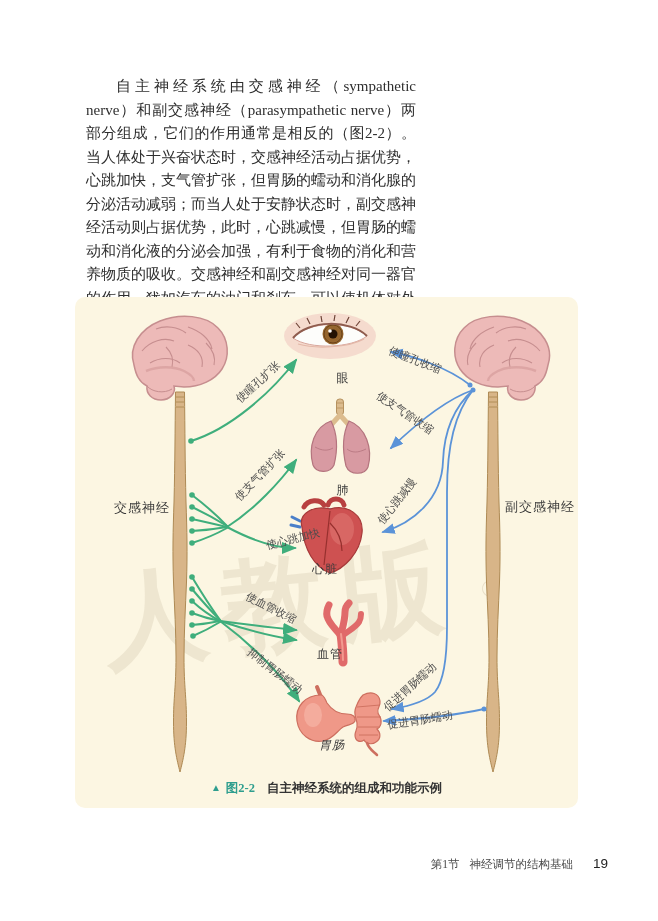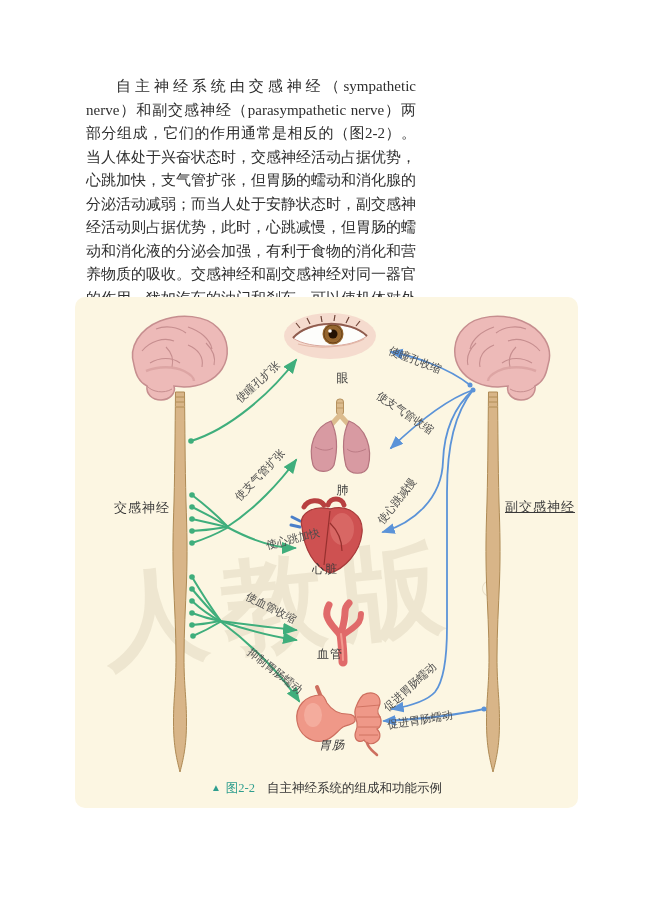--- a/index.html
+++ b/index.html
@@ -5,21 +5,21 @@
   html,body{margin:0;padding:0;background:#fff;}
   .page{position:relative;width:658px;height:921px;background:#ffffff;overflow:hidden;
         font-family:"Liberation Serif","DejaVu Serif",serif;outline:1px solid #e3e3e0;}
   .para{position:absolute;left:86px;top:60px;width:330px;font-size:15px;line-height:23.5px;
         text-align:justify;text-indent:2em;color:#2e2e2e;}
   .fig{position:absolute;left:75px;top:297px;width:503px;height:511px;background:#fcf6e2;border-radius:10px;}
   .fig svg{position:absolute;left:0;top:0;}
   .lab{position:absolute;white-space:nowrap;font-size:11px;color:#4c4c4c;}
   .organ{position:absolute;white-space:nowrap;font-size:12px;color:#3a3a3a;letter-spacing:1px;transform:translate(-50%,-50%);}
   .sys{position:absolute;white-space:nowrap;font-size:13px;color:#3a3a3a;letter-spacing:1px;transform:translate(-50%,-50%);}
-  .caption{position:absolute;left:0;right:0;top:483px;text-align:center;font-size:12.5px;font-weight:normal;color:#333;}
+  .caption{position:absolute;left:0;right:0;top:483px;text-align:center;font-size:12.5px;font-weight:bold;color:#333;}
   .caption .tri{color:#2f9e8e;font-size:10px;vertical-align:1px;}
   .caption .num{color:#2f9e8e;margin:0 12px 0 5px;}
   .watermark{position:absolute;left:28px;top:238px;font-size:104px;letter-spacing:14px;font-weight:bold;
              color:rgba(186,170,140,0.20);transform:rotate(-6deg);pointer-events:none;}
   .wm-r{position:absolute;left:406px;top:278px;font-size:25px;color:rgba(186,170,140,0.32);pointer-events:none;}
   .footer{position:absolute;top:856px;right:50px;display:flex;align-items:baseline;gap:10px;
           font-size:11.5px;color:#4a4a4a;}
   .footer .pg{font-size:13.5px;color:#222;margin-left:10px;font-family:"Liberation Sans",sans-serif;}
 </style>
 </head>
@@ -159,21 +159,21 @@
         <path d="M409,412 C382,418 348,422 309,424" marker-end="url(#ab)"></path>
       </g>
       <g fill="#5b93d8">
         <circle cx="395" cy="88" r="2.5"></circle>
           <circle cx="398" cy="93" r="2.5"></circle>
           <circle cx="409" cy="412" r="2.5"></circle>
       </g>
     </svg>
 
     <span class="sys" style="left:67px;top:211px;">交感神经</span>
-    <span class="sys" style="left:465px;top:210px;text-decoration:underline;">副交感神经</span>
+    <span class="sys" style="left:465px;top:210px;">副交感神经</span>
 
     <span class="organ" style="left:268px;top:81px;">眼</span>
     <span class="organ" style="left:268px;top:193px;">肺</span>
     <span class="organ" style="left:250px;top:272px;">心脏</span>
     <span class="organ" style="left:255px;top:357px;">血管</span>
     <span class="organ" style="left:257px;top:448px;font-style:italic;">胃肠</span>
 
     <span class="lab" style="left:183px;top:85px;transform:translate(-50%,-50%) rotate(-42deg);">使瞳孔扩张</span>
     <span class="lab" style="left:185px;top:178px;transform:translate(-50%,-50%) rotate(-46deg);">使支气管扩张</span>
     <span class="lab" style="left:218px;top:242px;transform:translate(-50%,-50%) rotate(-14deg);">使心跳加快</span>
@@ -184,14 +184,19 @@
     <span class="lab" style="left:330px;top:116px;transform:translate(-50%,-50%) rotate(34deg);">使支气管收缩</span>
     <span class="lab" style="left:322px;top:204px;transform:translate(-50%,-50%) rotate(-52deg);">使心跳减慢</span>
     <span class="lab" style="left:335px;top:390px;transform:translate(-50%,-50%) rotate(-42deg);">促进胃肠蠕动</span>
     <span class="lab" style="left:345px;top:423px;transform:translate(-50%,-50%) rotate(-9deg);">促进胃肠蠕动</span>
 
     <div class="caption">
       <span class="tri">▲</span><span class="num">图2-2</span><span>自主神经系统的组成和功能示例</span>
     </div>
   </div>
 
+  <div class="footer">
+    <span>第1节</span>
+    <span>神经调节的结构基础</span>
+    <span class="pg">19</span>
+  </div>
 
 </div>
 
 </body></html>

